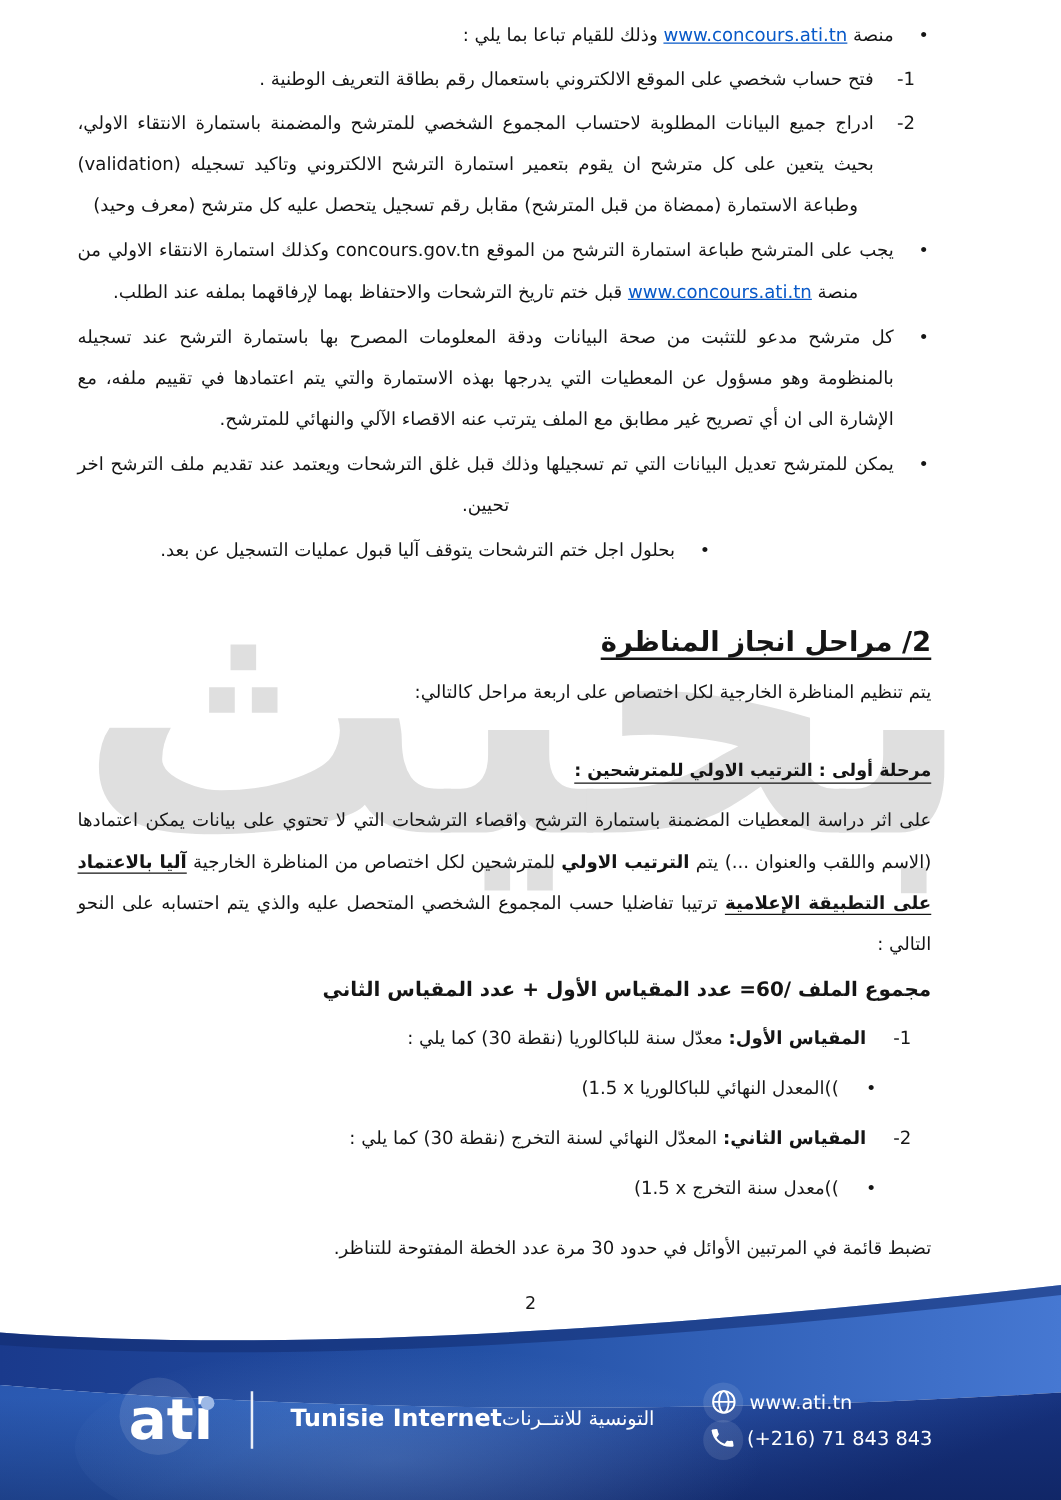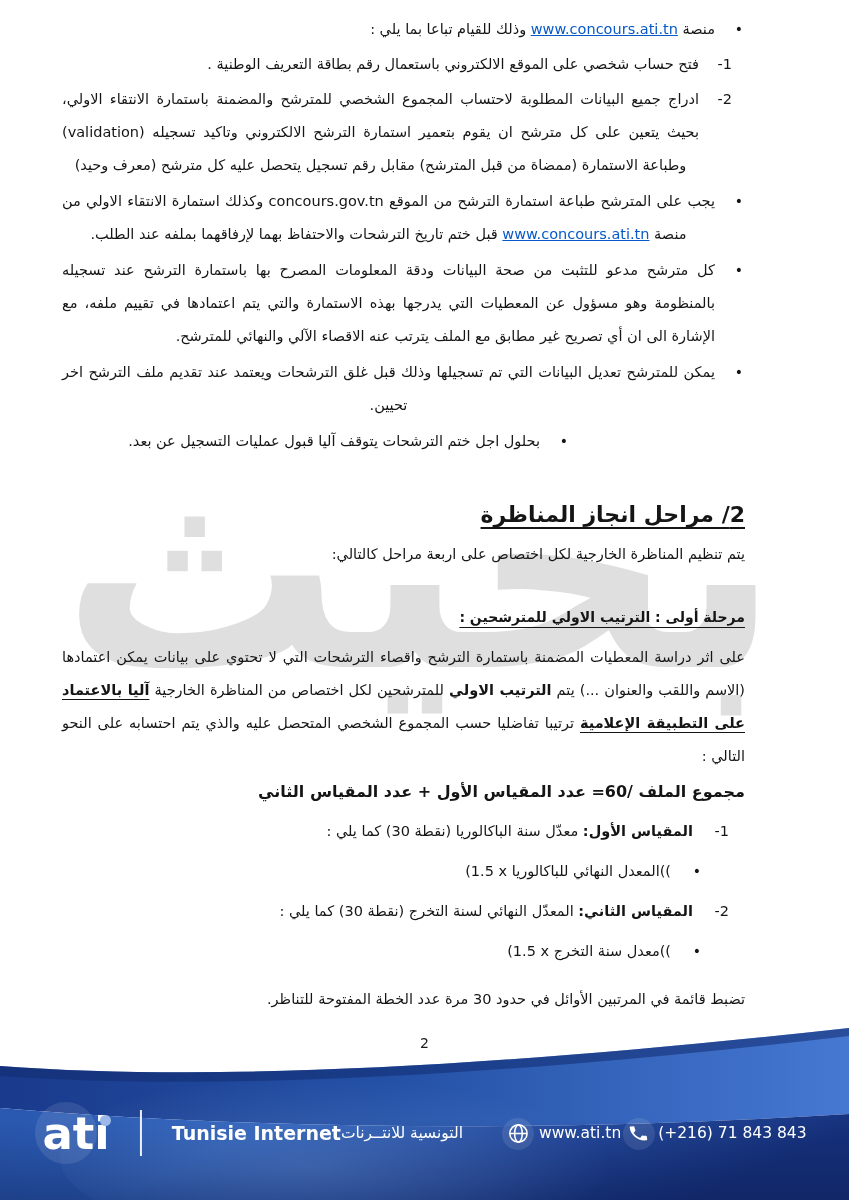--- a/index.html
+++ b/index.html
@@ -45,21 +45,21 @@
   .fcontent{position:absolute;left:50%;top:82px;transform:translateX(-50%);
     display:flex;align-items:center;gap:30px;direction:ltr;color:#fff;white-space:nowrap}
   .halo{position:absolute;border-radius:50%;background:rgba(255,255,255,.10)}
   .logo{position:relative;font-size:45px;font-weight:bold;line-height:1;letter-spacing:0}
   .idot{position:absolute;top:4px;right:-1px;width:11px;height:11px;border-radius:50%;
     background:#9cb8e6}
   .sep{width:2px;height:46px;background:#fff;opacity:.9}
   .brand{display:flex;flex-direction:row;line-height:1.2}
   .brand-en{font-size:19px;font-weight:bold}
   .brand-ar{font-size:15.5px;direction:rtl;text-align:center;margin-top:2px}
-  .contacts{display:flex;flex-direction:row;gap:7px;margin-left:14px;font-size:15.5px}
+  .contacts{display:flex;flex-direction:column;gap:7px;margin-left:14px;font-size:15.5px}
   .crow{display:flex;align-items:center;gap:9px;position:relative}
   .crow svg{display:block}
 </style>
 </head>
 <body>
 
 <div class="page">
 
   <div class="watermark">بحيث</div>
 
@@ -103,21 +103,21 @@
     <div class="sec-title">2/ مراحل انجاز المناظرة</div>
     <div class="para">يتم تنظيم المناظرة الخارجية لكل اختصاص على اربعة مراحل كالتالي:</div>
 
     <div class="sub-title">مرحلة أولى : الترتيب الاولي للمترشحين :</div>
     <div class="para justify"><span>على اثر دراسة المعطيات المضمنة باستمارة الترشح واقصاء الترشحات التي لا تحتوي على بيانات يمكن اعتمادها (الاسم واللقب والعنوان ...) يتم </span><span class="b">الترتيب الاولي</span><span> للمترشحين لكل اختصاص من المناظرة الخارجية </span><span class="b u">آليا بالاعتماد على التطبيقة الإعلامية</span><span> ترتيبا تفاضليا حسب المجموع الشخصي المتحصل عليه والذي يتم احتسابه على النحو التالي :</span></div>
 
     <div class="formula">مجموع الملف /60= عدد المقياس الأول + عدد المقياس الثاني</div>
 
     <div class="critem">
       <span class="nmark">1-</span>
-      <div><span class="b">المقياس الأول:</span><span> معدّل سنة الباكالوريا  </span><span dir="ltr" class="iso">(30 نقطة)</span><span> كما يلي :</span></div>
+      <div><span class="b">المقياس الأول:</span><span> معدّل سنة للباكالوريا  </span><span dir="ltr" class="iso">(30 نقطة)</span><span> كما يلي :</span></div>
     </div>
     <div class="subitem">
       <span class="bullet">•</span>
       <span class="subline"><span dir="ltr" class="iso">(1.5 x </span><span dir="rtl" class="iso">المعدل النهائي للباكالوريا</span><span dir="ltr" class="iso">((</span></span>
     </div>
 
     <div class="critem">
       <span class="nmark">2-</span>
       <div><span class="b">المقياس الثاني:</span><span> المعدّل النهائي لسنة التخرج  </span><span dir="ltr" class="iso">(30 نقطة)</span><span> كما يلي :</span></div>
     </div>

